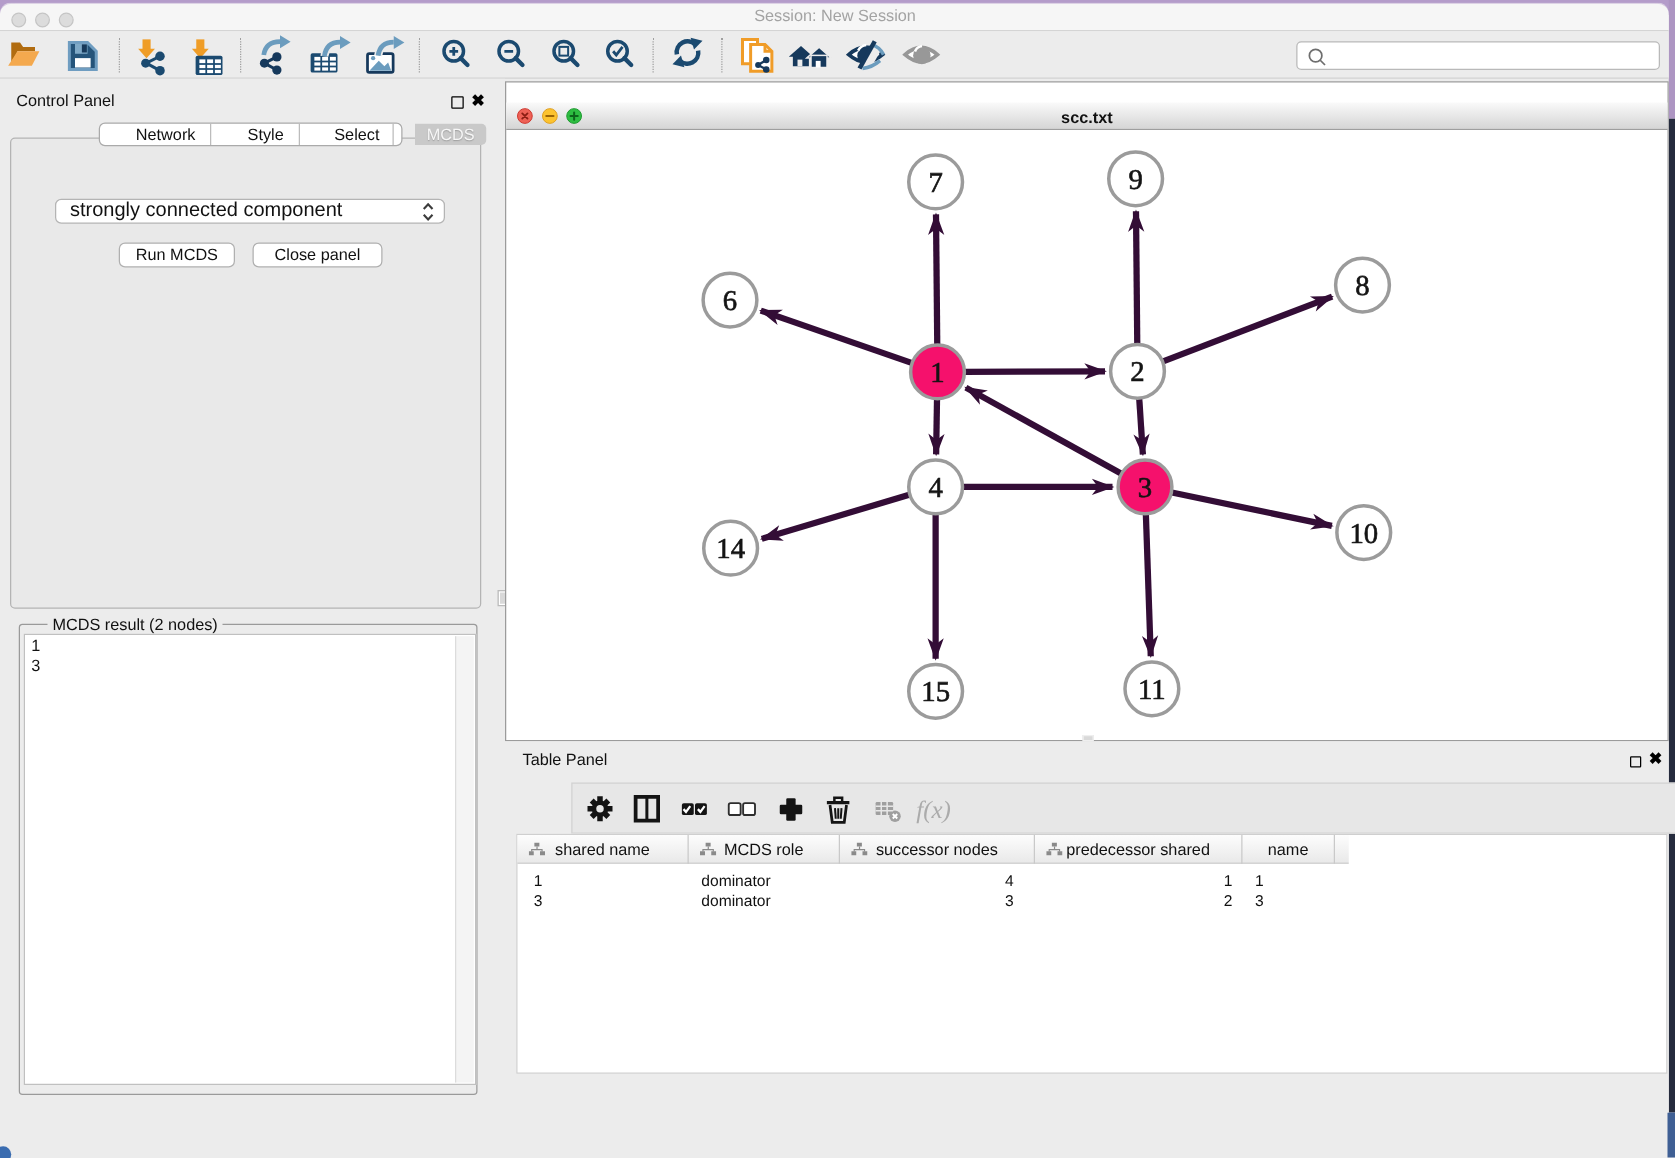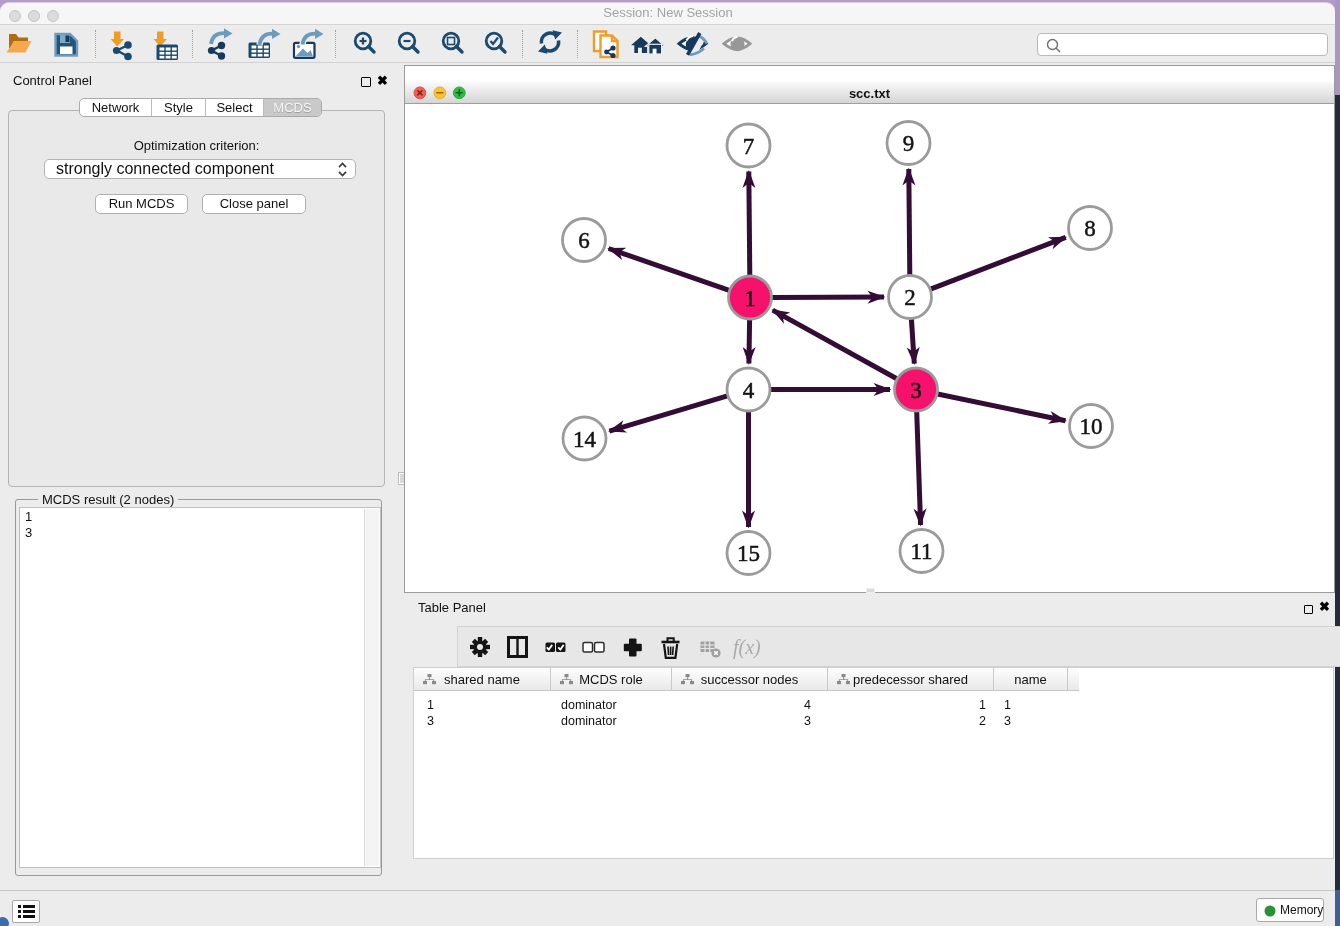--- a/index.html
+++ b/index.html
@@ -23,21 +23,21 @@
 .tsep { position:absolute; top:5px; height:28px; width:1px; border-left:1px dotted #9f9f9f; }
 #searchbox { position:absolute; left:1037px; top:8px; width:291px; height:23px; background:#fff; border:1px solid #b9b9b9; border-radius:4px; }
 
 #cp { left:0; top:63px; width:392px; height:828px; background:#ececec; }
 #cp-head-txt { left:13px; top:10px; font-size:13px; color:#111; }
 #cp-float { left:361px; top:14px; width:10px; height:10px; border:1.5px solid #000; border-radius:1px; }
 #cp-close { left:377px; top:10px; font-size:13px; font-weight:bold; color:#000; }
 #cp-pane { left:8px; top:47px; width:377px; height:377px; background:#e9e9e9; border:1px solid #b4b4b4; border-radius:4px; }
 
 #cp-tabs { left:79px; top:35px; width:243px; height:19px; background:#fff; border:1px solid #aaa; border-radius:5px; display:flex; }
-.cptab { flex:none; font-size:13px; color:#111; text-align:center; line-height:17px; border-right:1px solid #bcbcbc; }
+.cptab { flex:none; font-size:13px; color:#111; text-align:center; line-height:17px; border-right:1px solid #bcbcbc;margin-left:17px; }
 #opt-label { left:8px; top:75px; width:377px; text-align:center; font-size:13px; color:#111; }
 #dd { left:44px; top:96px; width:312px; height:20px; background:#fff; border:1px solid #b4b4b4; border-radius:5px; font-size:16px; color:#111; line-height:18px; padding-left:11px; }
 .btn { position:absolute; height:20px; background:#fff; border:1px solid #b0b0b0; border-radius:5px; font-size:13px; color:#111; text-align:center; line-height:18px; }
 
 #fieldset { left:15px; top:436px; width:367px; height:377px; border:1px solid #9a9a9a; border-radius:3px; }
 #fs-label { left:21px; top:429px; background:#ececec; padding:0 4px; font-size:13px; color:#111;margin-left:17px; }
 #fs-white { left:19px; top:444px; width:362px; height:361px; background:#fff; border:1px solid #c0c0c0; }
 #fs-scroll { left:344px; top:1px; width:15px; height:357px; background:#f4f4f4; border-left:1px solid #dcdcdc; }
 
 #vdiv { left:392px; top:63px; width:12px; height:828px; background:#ececec; }
@@ -248,21 +248,20 @@
     <div class="abs" id="cp-head-txt">Control Panel</div>
     <div class="abs" id="cp-float"></div>
     <div class="abs" id="cp-close">✖</div>
     <div class="abs" id="cp-pane"></div>
     <div class="abs" id="cp-tabs">
       <div class="cptab" style="width:72px">Network</div>
       <div class="cptab" style="width:54px">Style</div>
       <div class="cptab" style="width:58px">Select</div>
       <div class="cptab" style="width:57px;background:#c9c9c9;color:#f7f7f7;border-right:none;border-radius:0 4px 4px 0;text-shadow:0 1px 1px #9a9a9a;">MCDS</div>
     </div>
-    <div class="abs" id="opt-label">Optimization criterion:</div>
     <div class="abs" id="dd">strongly connected component
       <svg width="11" height="15" style="position:absolute;right:7px;top:2px" viewBox="0 0 11 15">
           <path d="M2 5.2 L5.5 1.5 L9 5.2" fill="none" stroke="#3c3c3c" stroke-width="1.7"></path>
           <path d="M2 9.8 L5.5 13.5 L9 9.8" fill="none" stroke="#3c3c3c" stroke-width="1.7"></path>
         </svg>
     </div>
     <div class="btn" style="left:95px;top:131px;width:93px;">Run MCDS</div>
     <div class="btn" style="left:202px;top:131px;width:104px;">Close panel</div>
     <div class="abs" id="fieldset"></div>
     <div class="abs" id="fs-label">MCDS result (2 nodes)</div>
@@ -448,31 +447,14 @@
       <div class="td" style="left:347px;top:30px;width:50px;text-align:right;">4</div>
       <div class="td" style="left:522px;top:30px;width:50px;text-align:right;">1</div>
       <div class="td" style="left:590px;top:30px;">1</div>
       <div class="td" style="left:13px;top:46px;">3</div>
       <div class="td" style="left:147px;top:46px;">dominator</div>
       <div class="td" style="left:347px;top:46px;width:50px;text-align:right;">3</div>
       <div class="td" style="left:522px;top:46px;width:50px;text-align:right;">2</div>
       <div class="td" style="left:590px;top:46px;">3</div>
     </div>
   </div>
-  <div class="abs" id="statusbar">
-    <div class="abs" id="list-btn">
-      <svg width="26" height="21" viewBox="0 0 26 21">
-          <g fill="#111">
-            <rect x="5" y="4" width="3" height="3"></rect>
-            <rect x="10" y="4" width="12" height="3"></rect>
-            <rect x="5" y="9" width="3" height="3"></rect>
-            <rect x="10" y="9" width="12" height="3"></rect>
-            <rect x="5" y="14" width="3" height="3"></rect>
-            <rect x="10" y="14" width="12" height="3"></rect>
-          </g>
-        </svg>
-    </div>
-    <div class="abs" id="mem-btn">Memory<svg width="12" height="12" style="position:absolute;left:7px;top:6px" viewBox="0 0 12 12">
-          <circle cx="6" cy="6" r="5.5" fill="#2a9235"></circle>
-        </svg></div>
-  </div>
   <div class="abs" id="blue-dot"></div>
 </div>
 
 </body></html>

